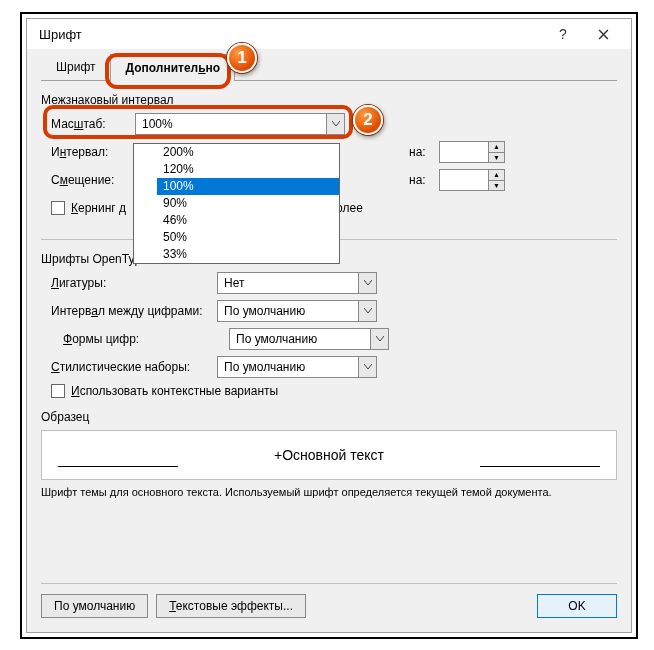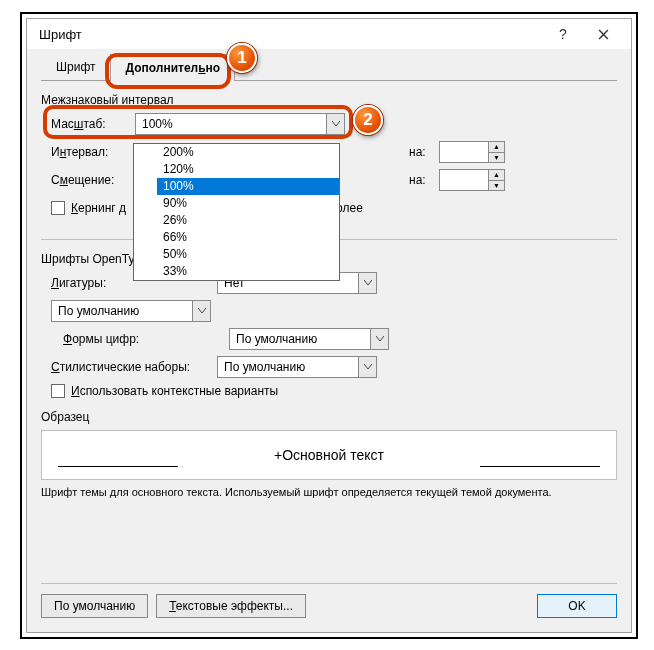--- a/index.html
+++ b/index.html
@@ -291,20 +291,21 @@
           <span class="val">Нет</span>
           <div class="caret">
                 <svg class="caret-down" viewBox="0 0 8 6">
                   <path d="M0 0 L4 5 L8 0" fill="none" stroke="#444"></path>
                 </svg>
               </div>
         </div>
       </div>
 
       <div class="row" style="margin-left:10px;">
+        <span class="lbl-wide">Интерв<span class="u">а</span>л между цифрами:</span>
         <div class="combo" style="width:160px;">
           <span class="val">По умолчанию</span>
           <div class="caret">
                 <svg class="caret-down" viewBox="0 0 8 6">
                   <path d="M0 0 L4 5 L8 0" fill="none" stroke="#444"></path>
                 </svg>
               </div>
         </div>
       </div>
 
@@ -347,22 +348,21 @@
         <div class="line r"></div>
       </div>
 
       <div class="footnote">Шрифт темы для основного текста. Используемый шрифт определяется текущей темой документа.</div>
 
       <div class="dropdown" style="left:92px; top:50px; width:207px;">
         <div class="opt">200%</div>
         <div class="opt">120%</div>
         <div class="opt sel">100%</div>
         <div class="opt">90%</div>
-        <div class="opt">26%</div>
-        <div class="opt">66%</div>
+        <div class="opt">46%</div>
         <div class="opt">50%</div>
         <div class="opt">33%</div>
       </div>
 
     </div>
 
     <div class="footer">
       <div class="btn">
             <span>По умолчанию</span>
           </div>

